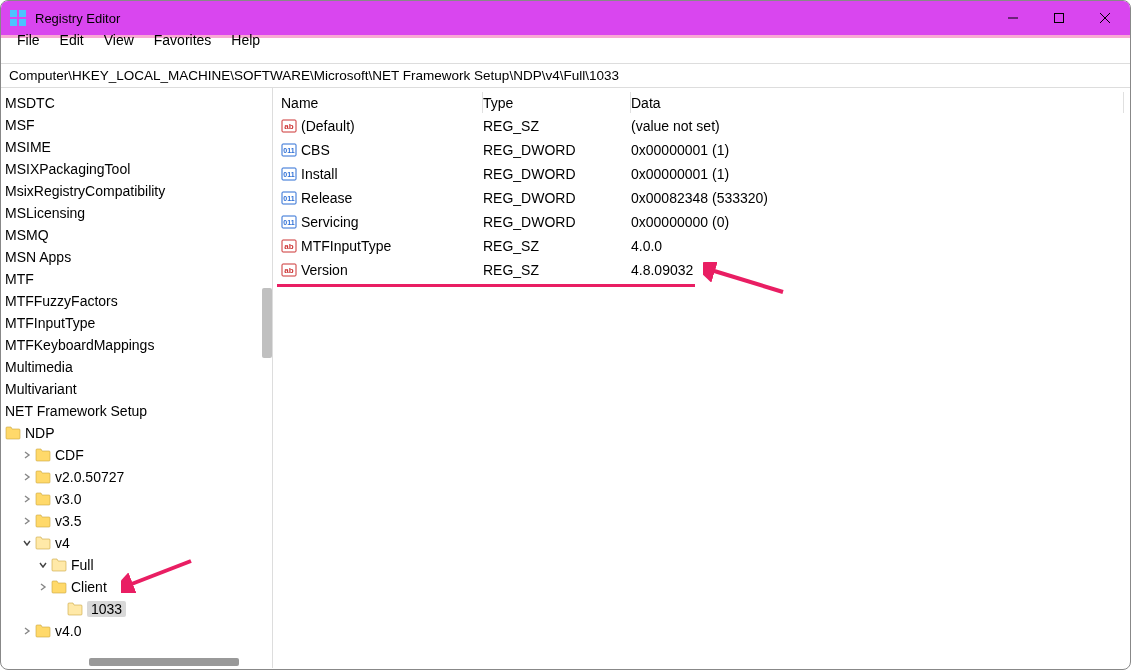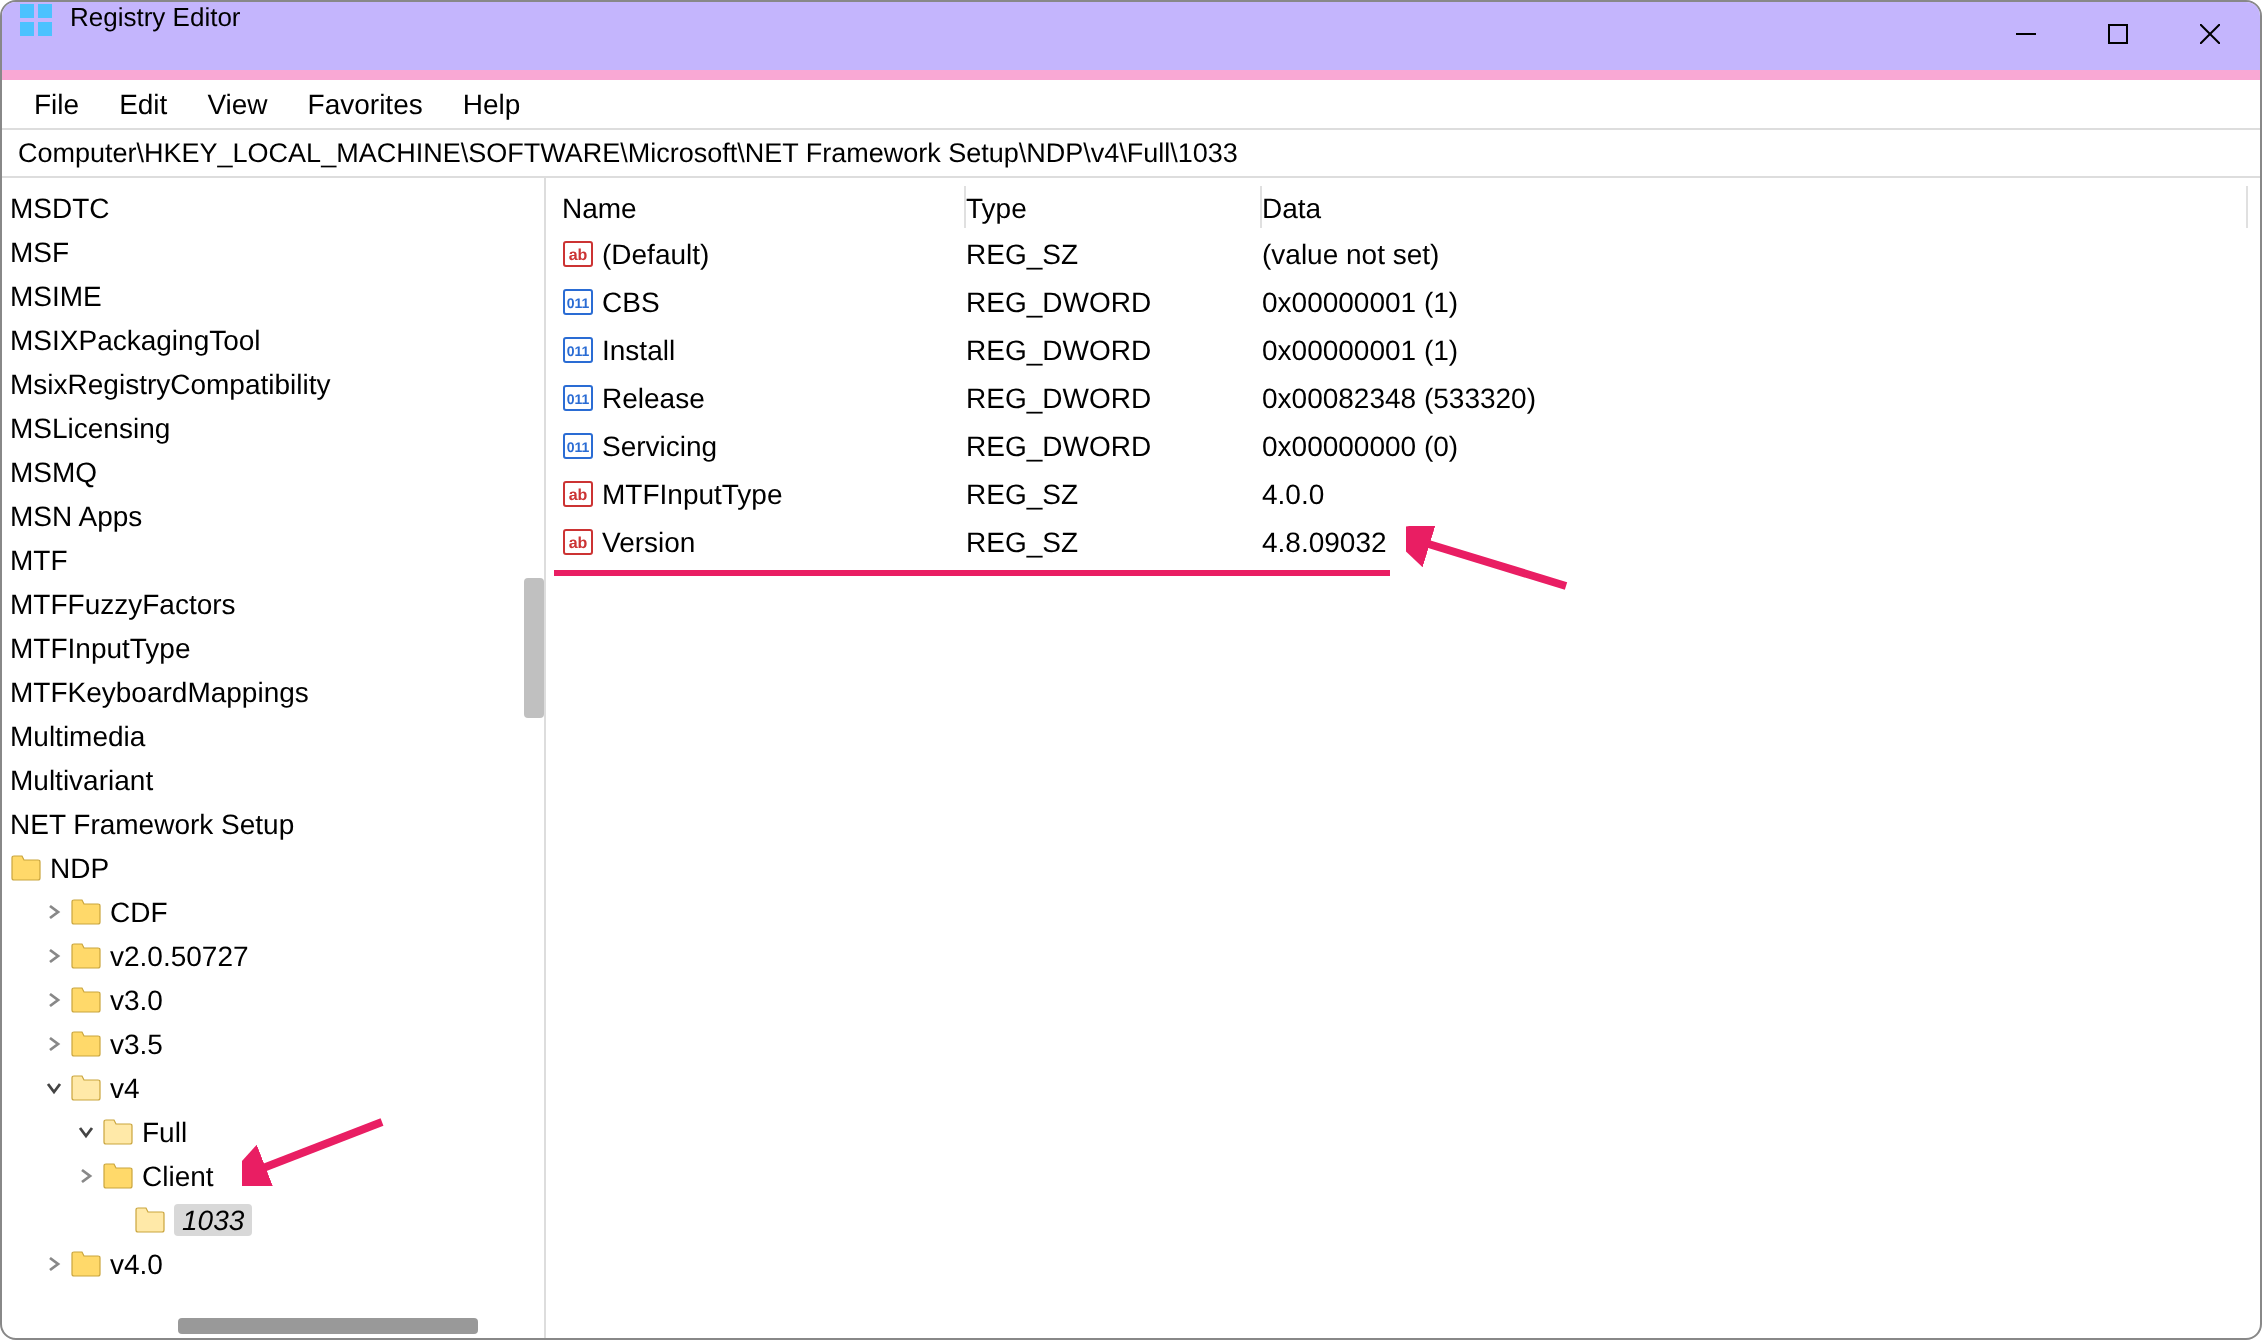--- a/index.html
+++ b/index.html
@@ -1,44 +1,44 @@
 <!DOCTYPE html>
 <html><head>
 <meta charset="utf-8">
 <style>
 * { box-sizing: border-box; margin: 0; padding: 0; font-family: "Segoe UI", Arial, sans-serif; }
 body { width: 1131px; height: 670px; background: #fff; overflow: hidden; border: 1px solid #888; border-radius: 8px; position: relative; }
 
 
-.titlebar { height: 34px; display: flex; align-items: flex-start; padding: 0 2px 0 8px; background: #c4b5fd; }
+.titlebar { height: 34px; display: flex; align-items: center; padding: 0 2px 0 8px; background: #d946ef; }
 .app-icon { width: 18px; height: 18px; margin-right: 8px; }
 .title-text { font-size: 13px; color: #000; flex: 1; }
 .win-ctrl { width: 46px; height: 32px; display: flex; align-items: center; justify-content: center; color: #000; }
 .win-ctrl svg { width: 10px; height: 10px; }
 
 
-.menubar { height: 28px; display: flex; align-items: center; padding: 12px 6px; border-top: 5px solid #f9a8d4; }
+.menubar { height: 28px; display: flex; align-items: flex-end; padding: 12px 6px; border-top: 3px solid #f9a8d4; }
 .menu-item { padding: 3px 10px; font-size: 14px; color: #000; }
 
 
 .addressbar { border-top: 1px solid #ddd; border-bottom: 1px solid #ddd; padding: 4px 8px; font-size: 13.5px; color: #000; }
 
 
 .main { display: flex; height: calc(100% - 34px - 28px - 26px); }
 .tree-pane { width: 272px; border-right: 1px solid #ddd; position: relative; overflow: hidden; }
 .tree-content { padding-top: 4px; }
 .tree-item { display: flex; align-items: center; font-size: 14px; height: 22px; padding-left: 4px; white-space: nowrap; }
 .tree-item.lvl1 { padding-left: 4px; }
 .tree-item.lvl2 { padding-left: 20px; }
 .tree-item.lvl3 { padding-left: 36px; }
 .tree-item.lvl4 { padding-left: 52px; }
 .chevron { width: 12px; height: 12px; display: inline-flex; align-items: center; justify-content: center; margin-right: 2px; color: #555; }
 .folder-icon { width: 16px; height: 14px; margin-right: 4px; display: inline-block; }
 .tree-label { }
-.tree-item.selected .tree-label { background: #d8d8d8; padding: 0 4px; border-radius: 2px; font-style: italic; }
+.tree-item.selected .tree-label { background: #d8d8d8; padding: 0 4px; border-radius: 2px; }
 .scrollbar-v { position: absolute; right: 0; top: 200px; width: 10px; height: 70px; background: #c0c0c0; border-radius: 2px; }
 .scrollbar-h { position: absolute; bottom: 2px; left: 88px; width: 150px; height: 8px; background: #999; border-radius: 2px; }
 
 
 .values-pane { flex: 1; padding: 4px 6px; position: relative; }
 .val-header { display: flex; font-size: 14px; color: #000; height: 22px; align-items: center; border-bottom: 1px solid transparent; }
 .col-name { width: 204px; padding-left: 2px; }
 .col-type { width: 148px; }
 .col-data { flex: 1; }
 .val-header > div { border-right: 1px solid #e0e0e0; height: 100%; display: flex; align-items: center; text-align: center; }

